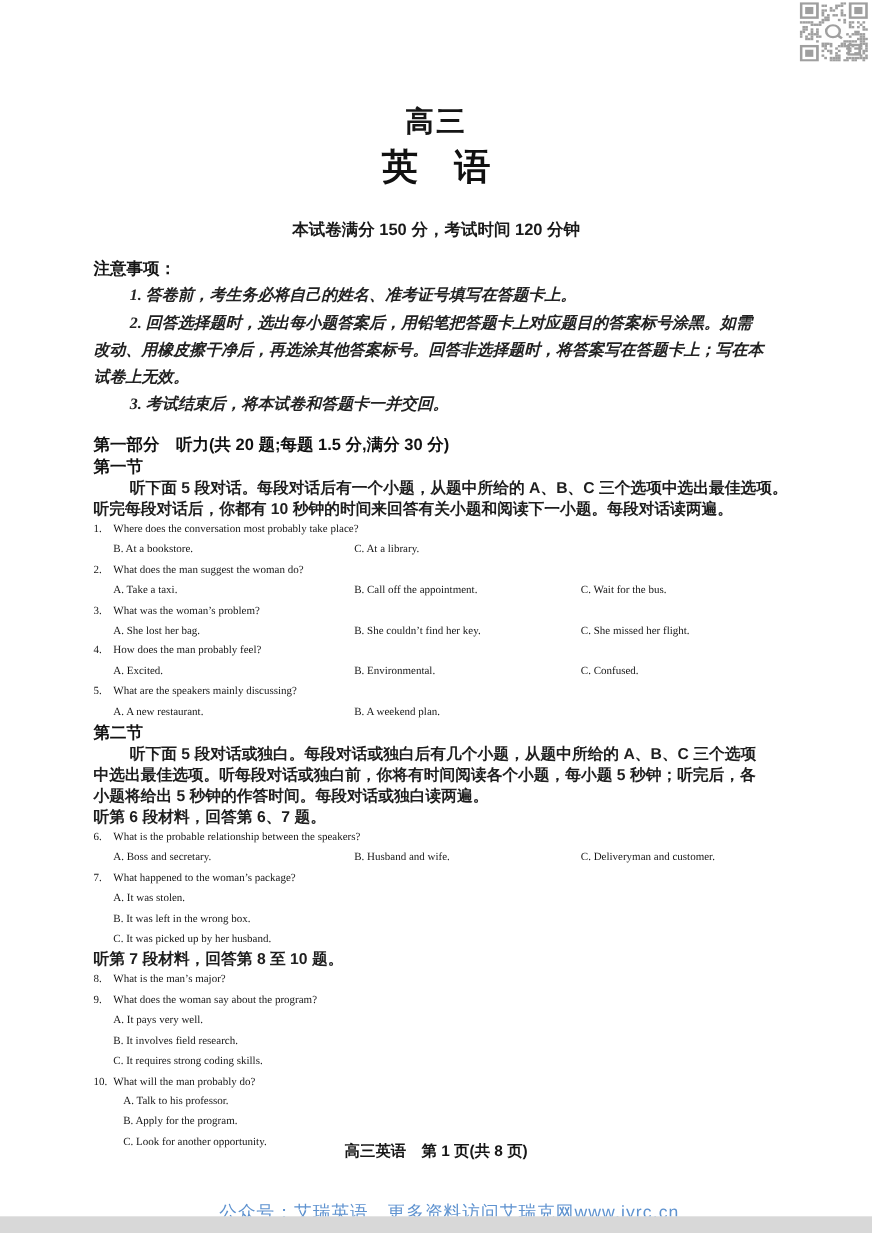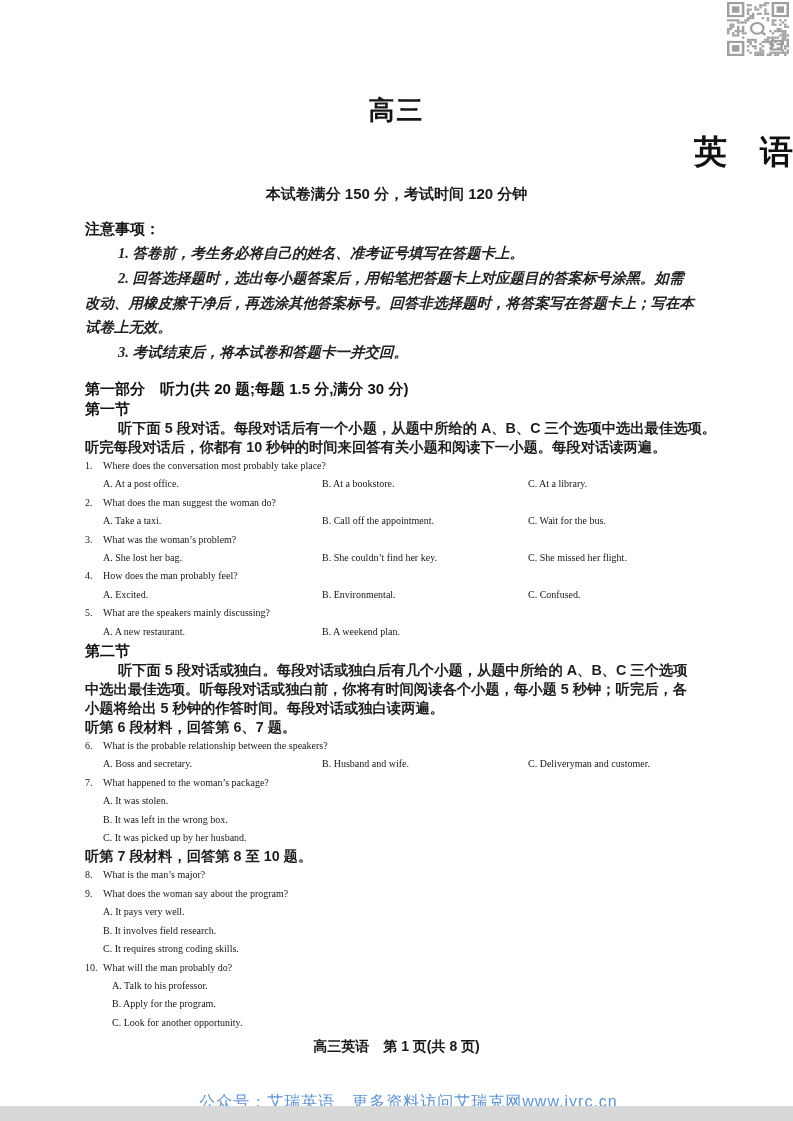--- a/index.html
+++ b/index.html
@@ -8,22 +8,22 @@
     background:#ffffff; color:#1b1b1b; overflow:hidden;
     font-family:"Liberation Serif","DejaVu Serif",serif;
   }
   
   .qr { position:absolute; top:2px; right:4px; width:62px; height:54px; opacity:.85; }
   
   .hdr { text-align:center; }
   .grade { margin-top:94px; font-family:"Liberation Sans","DejaVu Sans",sans-serif;
            font-weight:bold; font-size:26px; line-height:32px; letter-spacing:2px; color:#151515; }
   .subject { margin-top:6px; font-family:"Liberation Sans","DejaVu Sans",sans-serif;
-             font-weight:bold; font-size:33px; line-height:40px; color:#111;text-align:right; }
-  .exam-info { margin-top:12px; font-family:"Liberation Sans","DejaVu Sans",sans-serif;
+             font-weight:bold; font-size:33px; line-height:40px; color:#111; }
+  .exam-info { margin-top:28px; font-family:"Liberation Sans","DejaVu Sans",sans-serif;
                font-weight:bold; font-size:15px; line-height:20px; color:#1a1a1a; }
   
   .col { margin:0 70px 0 85px; }
   .zh-b { font-family:"Liberation Sans","DejaVu Sans",sans-serif; font-weight:bold; }
   .notice-title { margin-top:12px; font-size:15px; line-height:25px; color:#141414; }
   .notice-line { font-size:14.5px; line-height:24.8px; font-style:italic; font-weight:600;
                  font-family:"Liberation Serif","DejaVu Serif",serif; color:#222; }
   .ind { text-indent:33px; }
   .part-title { margin-top:14px; font-size:15px; line-height:20px; color:#111; }
   .sec-title  { font-size:15px; line-height:20px; color:#111; }
@@ -252,21 +252,20 @@
 
     <div class="part-title zh-b">第一部分　听力(共 20 题;每题 1.5 分,满分 30 分)</div>
 
     <div class="sec-title zh-b">第一节</div>
     <div class="zh-line ind">听下面 5 段对话。每段对话后有一个小题，从题中所给的 A、B、C 三个选项中选出最佳选项。</div>
     <div class="zh-line">听完每段对话后，你都有 10 秒钟的时间来回答有关小题和阅读下一小题。每段对话读两遍。</div>
 
     <div>
       <div class="eng"><span class="qnum">1.</span><span>Where does the conversation most probably take place?</span></div>
       <div class="optrow">
-        <span class="eng">A. At a post office.</span>
         <span class="eng">B. At a bookstore.</span>
         <span class="eng">C. At a library.</span>
       </div>
     </div>
 
     <div>
       <div class="eng"><span class="qnum">2.</span><span>What does the man suggest the woman do?</span></div>
       <div class="optrow">
         <span class="eng">A. Take a taxi.</span>
         <span class="eng">B. Call off the appointment.</span>

